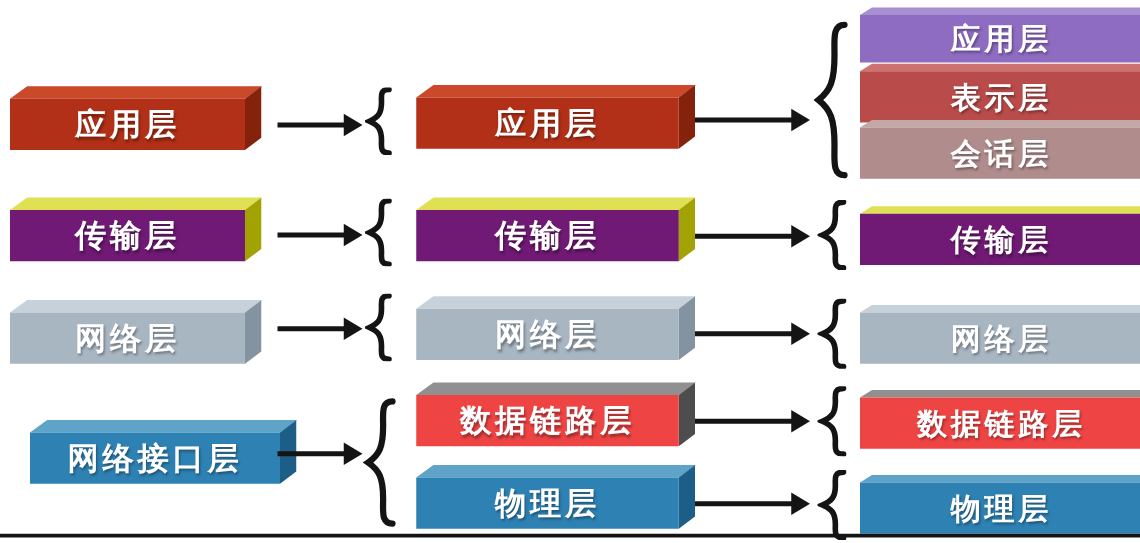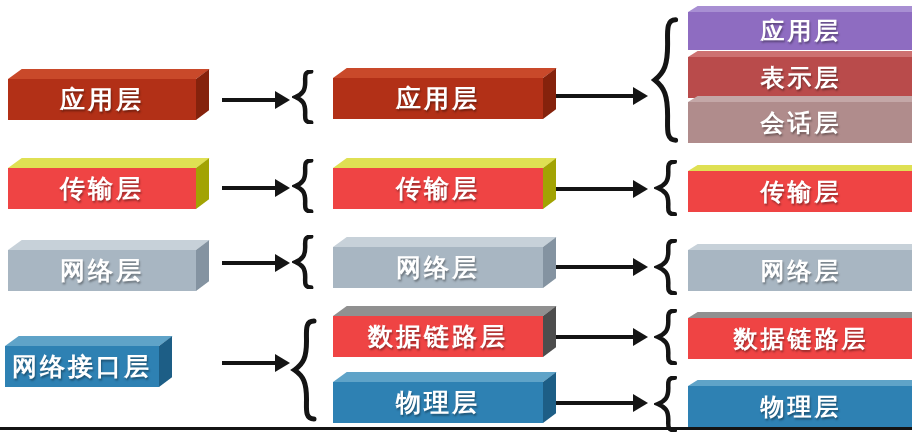--- a/index.html
+++ b/index.html
@@ -27,21 +27,21 @@
     position:absolute;top:0;bottom:0;right:-13px;width:13px;
     transform:skewY(-37deg);transform-origin:left;
   }
   
   .flat{height:41px;}
   .flat .face-top{top:-6px;height:6px;transform:skewX(-58deg);}
   .flat .face-front{font-size:24px;}
 
   
   .red    .face-front{background:#b23017}.red    .face-top{background:#c9492a}.red    .face-side{background:#85220c}
-  .yellow .face-front{background:#ef4444}.yellow .face-top{background:#dfe053}.yellow .face-side{background:#a2a303}
+  .yellow .face-front{background:#701a75}.yellow .face-top{background:#dfe053}.yellow .face-side{background:#a2a303}
   .steel  .face-front{background:#a8b6c2}.steel  .face-top{background:#c7d1d9}.steel  .face-side{background:#8493a1}
   .blue   .face-front{background:#2e81b3}.blue   .face-top{background:#5fa3c8}.blue   .face-side{background:#1d5e86}
   .gray   .face-front{background:#ef4444}.gray   .face-top{background:#909090}.gray   .face-side{background:#4d4d4d}
   .purple .face-front{background:#8e6cc1}.purple .face-top{background:#a88fd3}
   .brick  .face-front{background:#b94b4b}.brick  .face-top{background:#cd7171}
   .mauve  .face-front{background:#b08c8c}.mauve  .face-top{background:#c4a7a7}
 
   
   .arrow{position:absolute;height:0;}
   .arrow .shaft{position:absolute;left:0;right:11px;top:-2px;height:4px;background:#141414;}
@@ -70,21 +70,21 @@
   <div class="box3d yellow" style="left:8px;top:168px;width:188px">
     <div class="face-top"></div>
     <div class="face-side"></div>
     <div class="face-front">传输层</div>
   </div>
   <div class="box3d steel" style="left:8px;top:250px;width:188px">
     <div class="face-top"></div>
     <div class="face-side"></div>
     <div class="face-front">网络层</div>
   </div>
-  <div class="box3d blue" style="left:5px;top:346px;width:154px">
+  <div class="box3d blue" style="left:24px;top:346px;width:200px">
     <div class="face-top"></div>
     <div class="face-side"></div>
     <div class="face-front">网络接口层</div>
   </div>
 
   <div class="arrow" style="left:222px;top:100px;width:66px">
       <i class="shaft"></i>
       <i class="head"></i>
     </div>
   <div class="arrow" style="left:222px;top:188px;width:66px">

